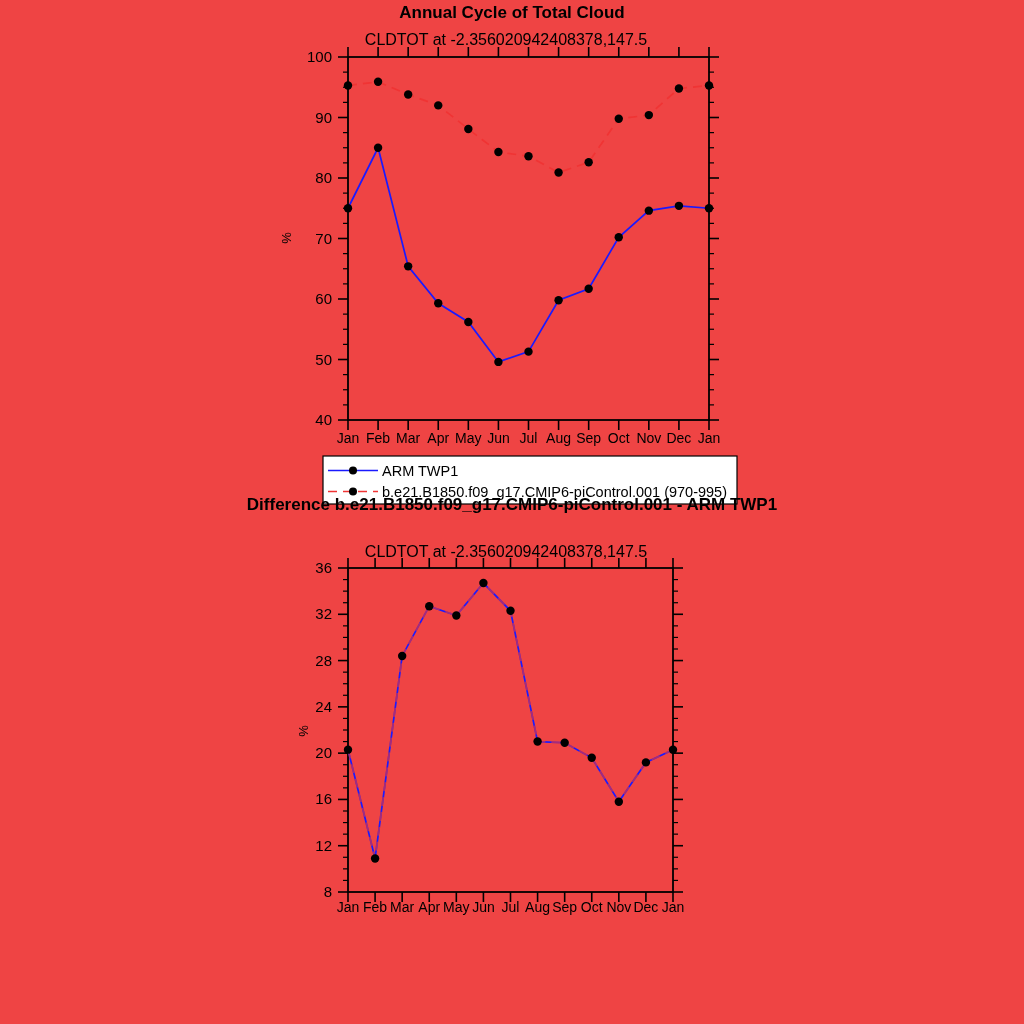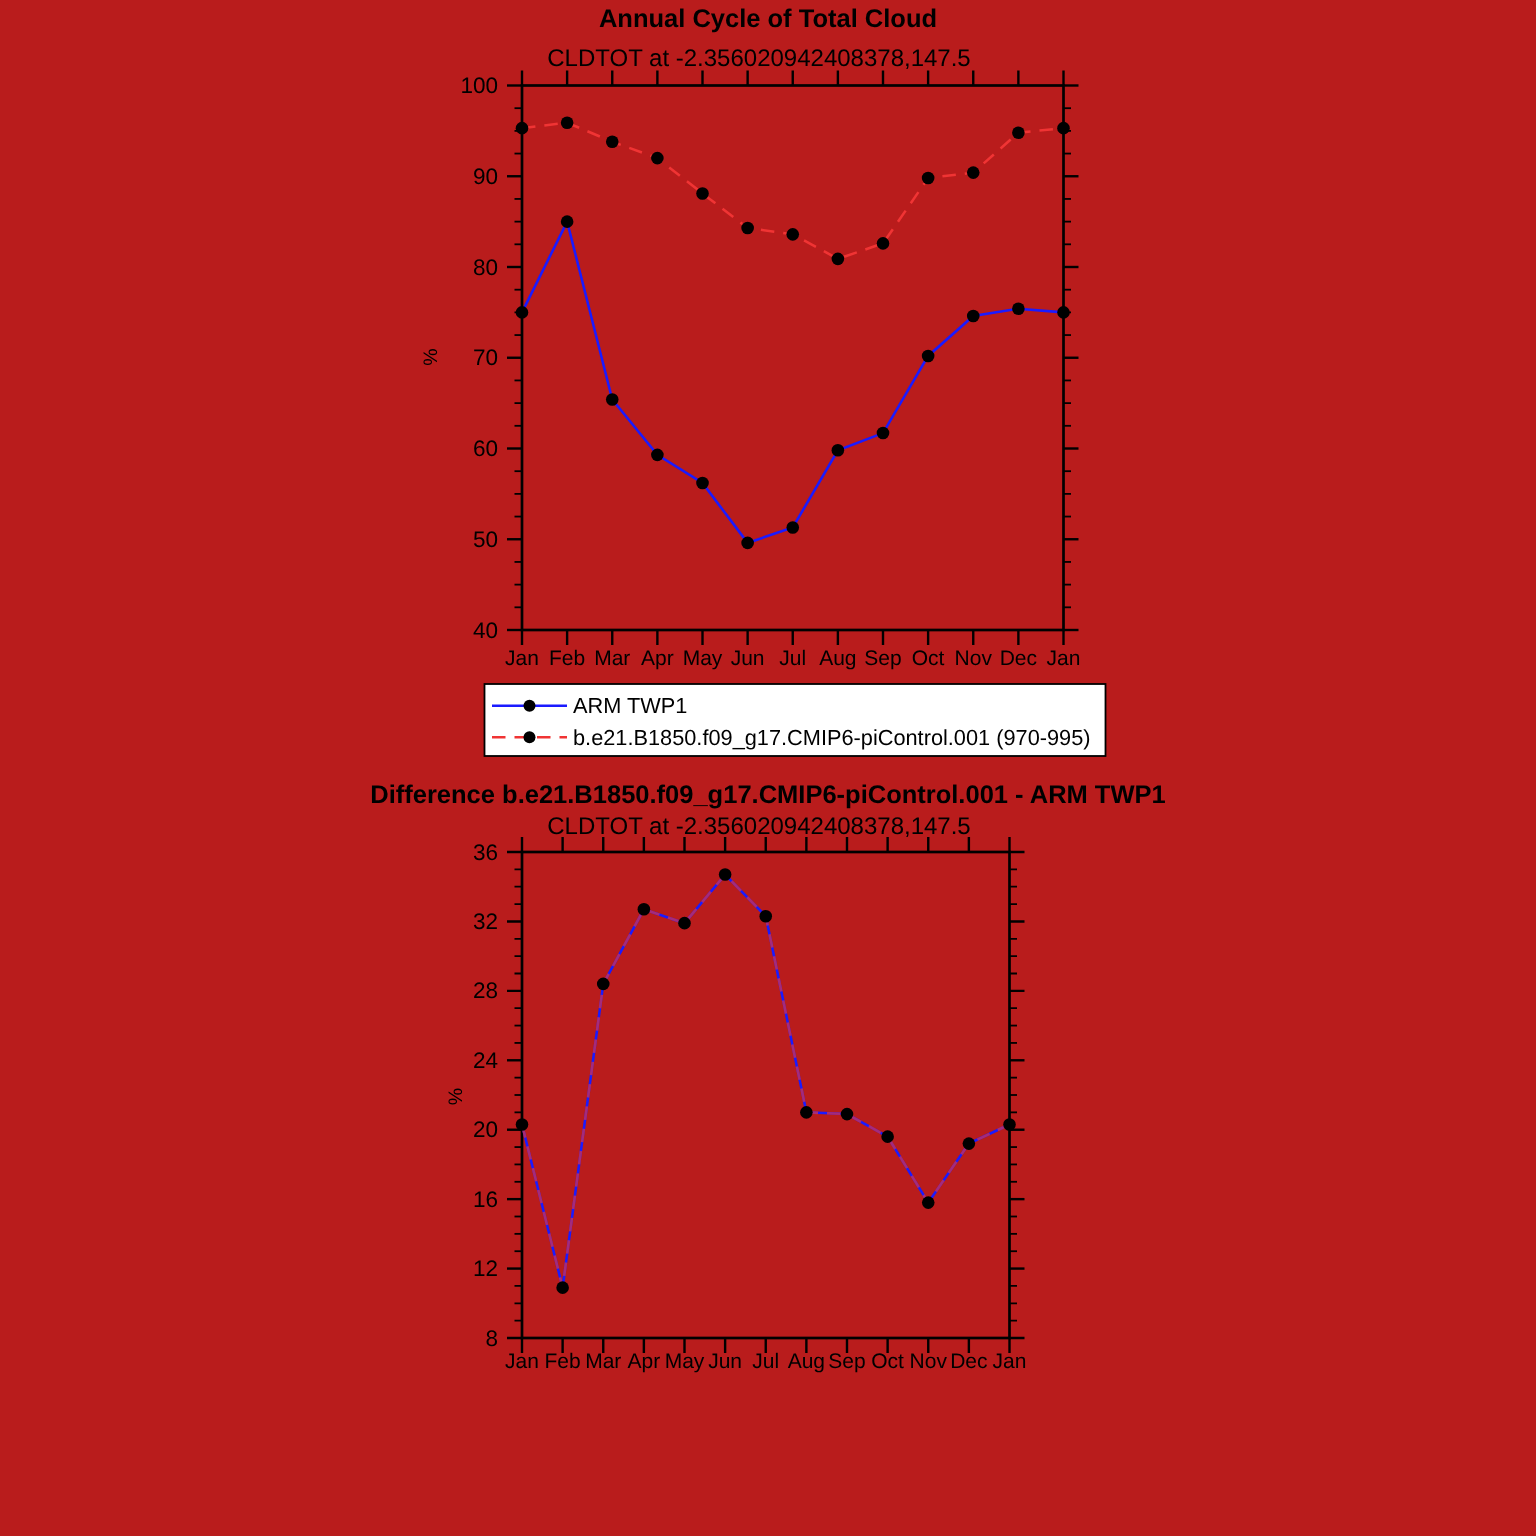--- a/index.html
+++ b/index.html
@@ -5,21 +5,21 @@
   html, body {
     margin: 0;
     padding: 0;
     background: #ffffff;
     font-family: "Liberation Sans", sans-serif;
   }
   .page {
     position: relative;
     width: 1024px;
     height: 1024px;
-    background: #b91c1c;
+    background: #ef4444;
     overflow: hidden;
   }
   .chart-title {
     position: absolute;
     left: 0;
     width: 1024px;
     text-align: center;
     font-weight: bold;
     font-size: 17px;
     color: #000000;
@@ -30,21 +30,21 @@
     left: 0;
     width: 1012px;
     text-align: center;
     font-weight: normal;
     font-size: 16px;
     color: #000000;
     white-space: nowrap;
   }
   #title1    { top: 3px; }
   #subtitle1 { top: 31px; }
-  #title2    { top: 520px; }
+  #title2    { top: 495px; }
   #subtitle2 { top: 543px; }
   svg.plot {
     position: absolute;
     left: 0;
   }
   #chart1 { top: 0;     width: 1024px; height: 515px; }
   #chart2 { top: 515px; width: 1024px; height: 430px; }
 </style>
 </head>
 <body>

